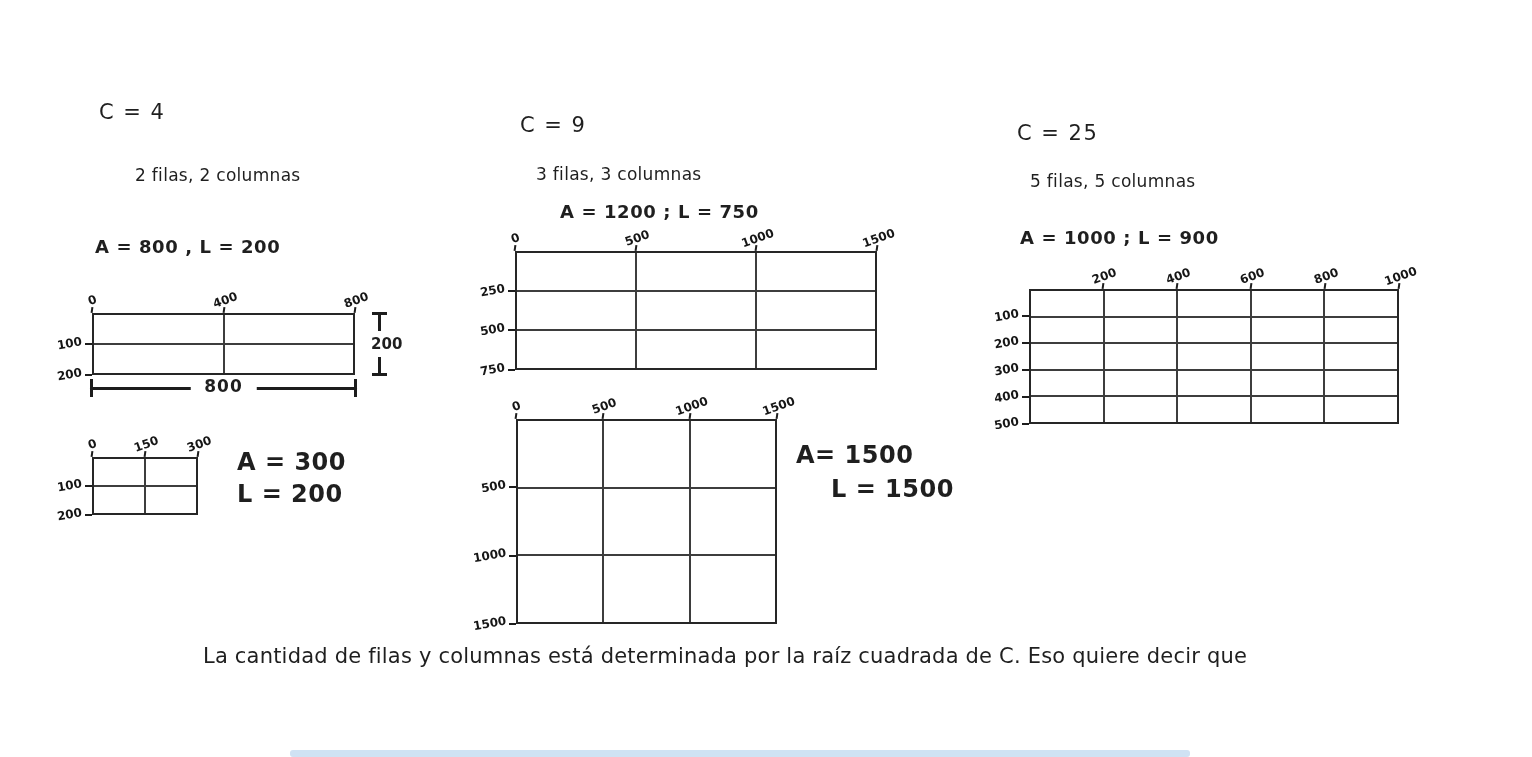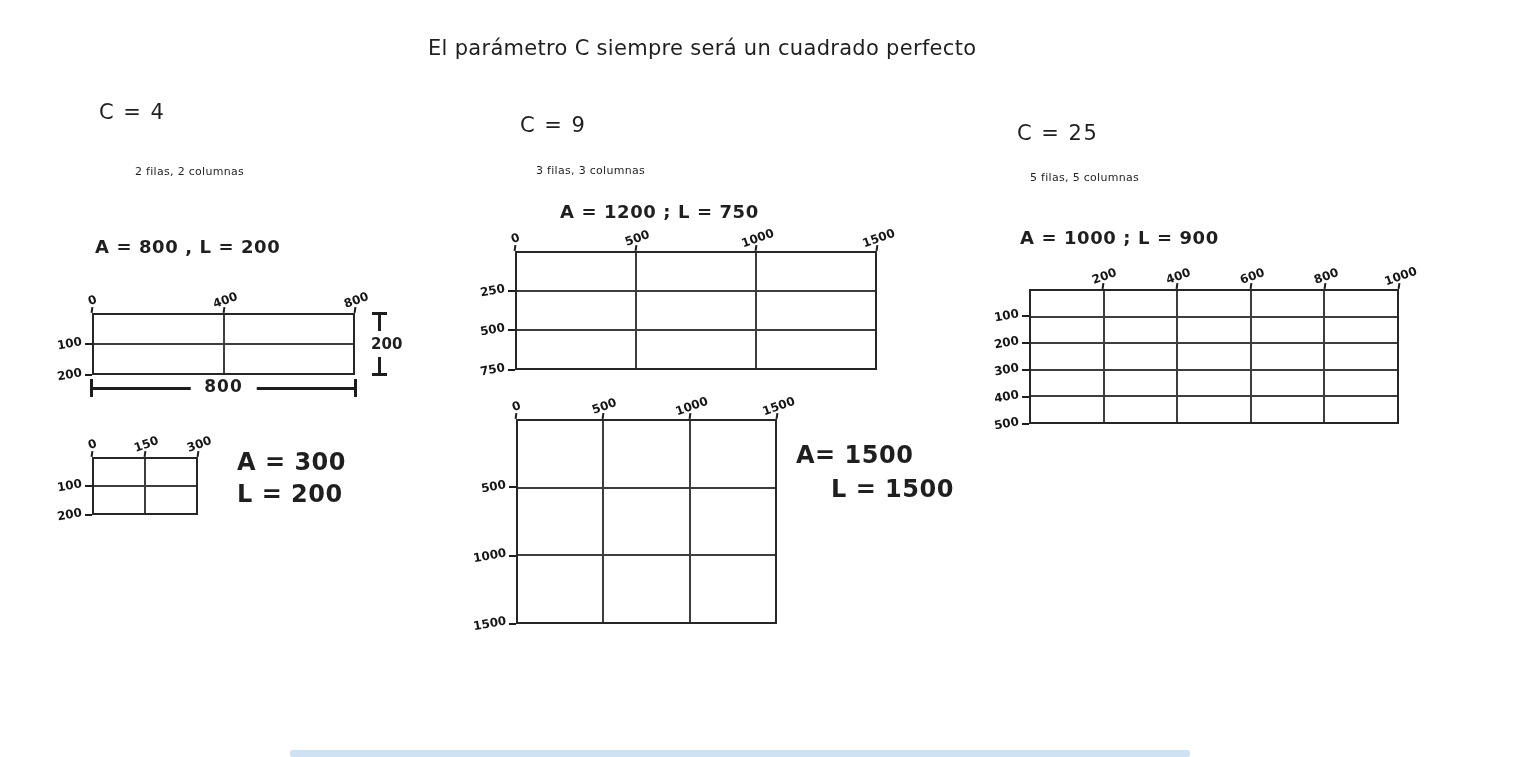--- a/index.html
+++ b/index.html
@@ -3,21 +3,21 @@
 <meta charset="utf-8">
 <style>
   html,body{margin:0;padding:0;background:#fff;}
   .canvas{
     position:relative;width:1532px;height:757px;background:#ffffff;overflow:hidden;
     font-family:"DejaVu Sans",sans-serif;color:#1f1f1f;
   }
   .hw{position:absolute;white-space:nowrap;}
   .title{font-size:21px;letter-spacing:.3px;}
   .c-label{font-size:21px;letter-spacing:1.5px;}
-  .note{font-size:11px;letter-spacing:.3px;}
+  .note{font-size:17px;letter-spacing:.3px;}
   .params{font-size:18px;font-weight:700;letter-spacing:.6px;}
   .side-label{font-size:24px;font-weight:700;letter-spacing:.5px;}
   .caption{font-size:21px;letter-spacing:.2px;}
 
   .grid-block{position:absolute;}
   .cells{
     position:absolute;inset:0;display:grid;gap:2px;
     background:#3d3d3d;border:2px solid #262626;box-sizing:border-box;
   }
   .cell{background:#fff;}
@@ -40,21 +40,20 @@
   .dim-v .cap-t{top:0;}.dim-v .cap-b{bottom:0;}
   .dim-v .dim-label{position:absolute;left:9px;top:50%;transform:translate(-28%,-50%);background:#fff;padding:4px 2px;font-size:15px;font-weight:700;}
 
   .edge-strip{position:absolute;border-radius:3px;}
 </style>
 </head>
 <body>
 
 <div class="canvas">
 
-  <div class="hw title" style="left:428px;top:36px;">El parámetro C siempre será un cuadrado perfecto</div>
 
   <div class="hw c-label" style="left:99px;top:100px;">C = 4</div>
   <div class="hw note" style="left:135px;top:165px;">2 filas, 2 columnas</div>
   <div class="hw params" style="left:95px;top:236px;">A = 800 ,   L = 200</div>
 
   <div class="grid-block" style="left:92px;top:313px;width:263px;height:62px;">
     <div class="cells" style="grid-template-columns: repeat(2, 1fr); grid-template-rows: repeat(2, 1fr);">
         <div class="cell"></div>
         <div class="cell"></div>
         <div class="cell"></div>
@@ -216,16 +215,17 @@
       <i class="tick-mark left" style="top: 40%;"></i>
       <span class="tick-label left" style="top: 40%;">200</span>
       <i class="tick-mark left" style="top: 60%;"></i>
       <span class="tick-label left" style="top: 60%;">300</span>
       <i class="tick-mark left" style="top: 80%;"></i>
       <span class="tick-label left" style="top: 80%;">400</span>
       <i class="tick-mark left" style="top: 100%;"></i>
       <span class="tick-label left" style="top: 100%;">500</span>
     </div>
 
+  <div class="hw caption" style="left:203px;top:644px;">La cantidad de filas y columnas está determinada por la raíz cuadrada de C. Eso quiere decir que</div>
 
   <div class="edge-strip" style="left:290px;top:750px;width:900px;height:7px;background:#cfe2f3;"></div>
 
 </div>
 
 </body></html>

